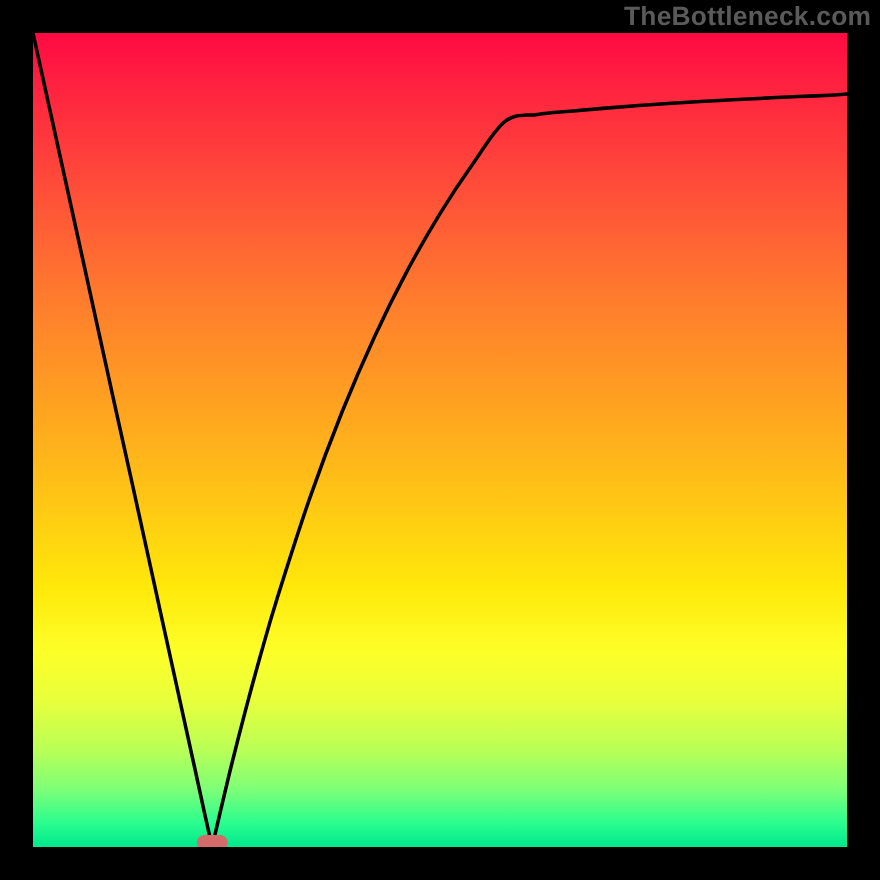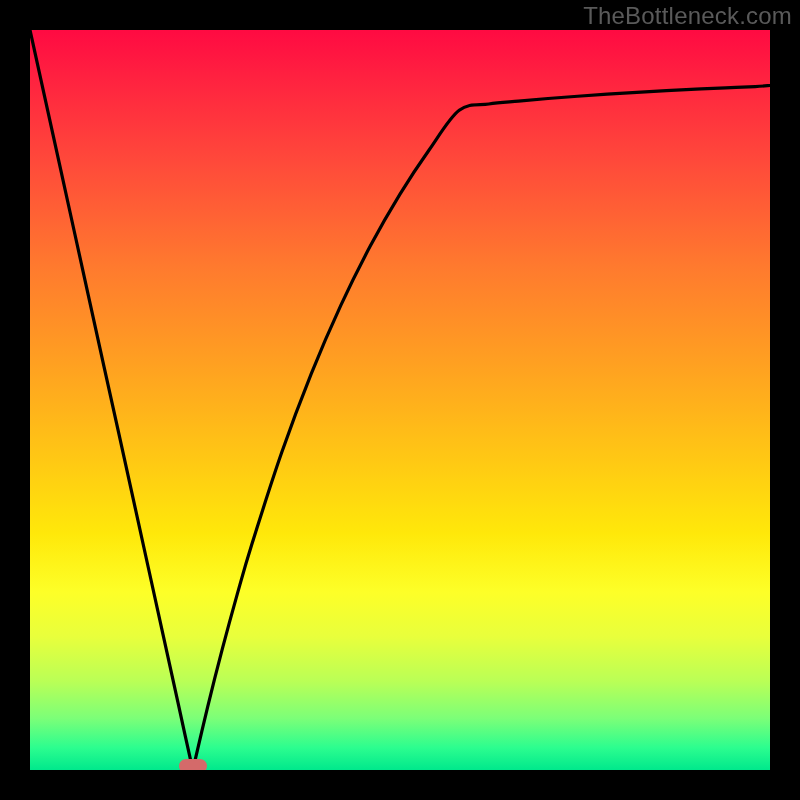--- a/index.html
+++ b/index.html
@@ -16,21 +16,21 @@
     height: 800px;
     background: #000;
     position: relative;
   }
   .watermark {
     position: absolute;
     top: 2px;
     right: 8px;
     color: #5a5a5a;
     font-size: 24px;
-    font-weight: 400;
+    font-weight: 700;
     letter-spacing: 0.2px;
     z-index: 10;
   }
   .plot {
     position: absolute;
     left: 30px;
     top: 30px;
     width: 740px;
     height: 740px;
     overflow: hidden;

